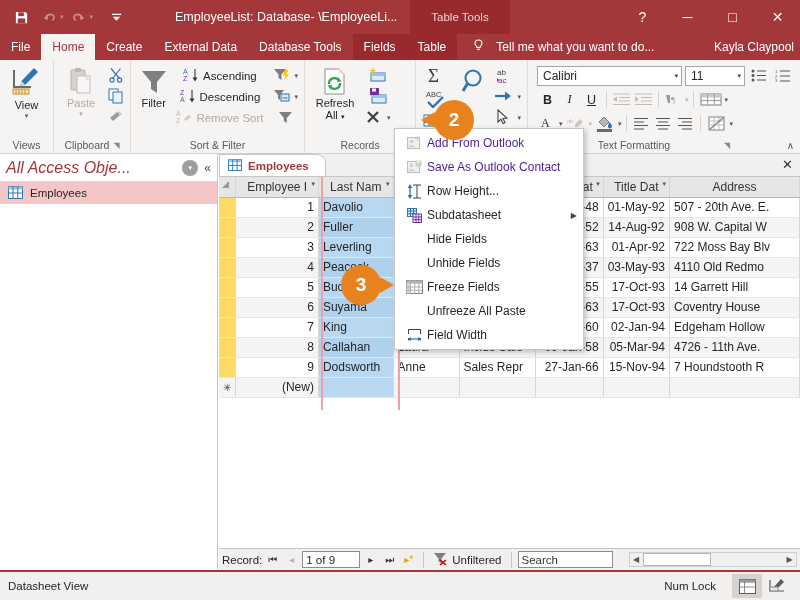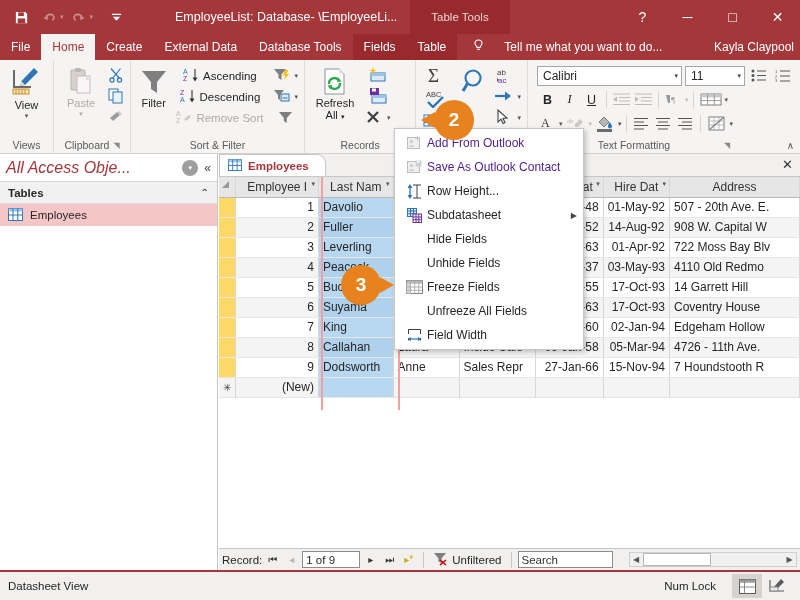--- a/index.html
+++ b/index.html
@@ -47,21 +47,21 @@
     height:26px; background:#a4373a; display:flex; align-items:stretch; position:relative;
   }
   .rtab {
     padding:0 11px; display:flex; align-items:center; color:#fff; font-size:12px;
     white-space:nowrap;
   }
   .rtab.active { background:#f6f4f3; color:#a4373a; }
   .ctx-tabs { display:flex; background:#98292c; align-items:stretch; }
   .ctx-tabs .rtab { color:#fff; }
   .tellme {
-    display:flex; align-items:center; gap:20px; color:#fff; font-size:12px;
+    display:flex; align-items:center; gap:12px; color:#fff; font-size:12px;
     padding:0 8px; margin-left:8px; white-space:nowrap;
   }
   .userarea {
     position:absolute; right:6px; top:0; height:26px; display:flex; align-items:center;
     color:#fff; font-size:12px;
   }
 
   
   .ribbon {
     height:94px; background:#f6f4f3; border-bottom:1px solid #d4d0cd;
@@ -718,24 +718,20 @@
 </div>
 
 <div class="main">
 
   <div class="navpane">
     <div class="nav-header">
       <span class="nav-title">All Access Obje...</span>
       <span class="nav-drop">▾</span>
       <span class="nav-collapse">«</span>
     </div>
-    <div class="nav-group">
-      <span>Tables</span>
-      <span class="chev">⌃</span>
-    </div>
     <div class="nav-item">
       <span>
         <svg width="15" height="13" viewBox="0 0 15 13">
             <rect x="0.5" y="0.5" width="14" height="12" fill="#fff" stroke="#2e75b6"></rect>
             <rect x="0.5" y="0.5" width="14" height="3" fill="#9dc3e6"></rect>
             <path stroke="#2e75b6" d="M0.5 7h14 M5 0.5v12 M9.8 0.5v12"></path>
           </svg>
       </span>
       <span>Employees</span>
     </div>
@@ -759,21 +755,21 @@
     <div class="sheet">
       <table class="ds">
         <thead>
           <tr id="hrow">
             <th class="corner-box" style="width:14px;"></th>
           <th style="width: 88px;"><span>Employee I</span><span class="hcar">▾</span></th>
               <th class="sel-col" style="width: 78px;"><span>Last Nam</span><span class="hcar">▾</span></th>
               <th style="width: 68px;"><span>First Nam</span><span class="hcar">▾</span></th>
               <th style="width: 80px;"><span>Title</span><span class="hcar">▾</span></th>
               <th style="width: 68px;"><span>Birth Dat</span><span class="hcar">▾</span></th>
-              <th style="width: 66px;"><span>Hire Dat</span><span class="hcar">▾</span></th>
+              <th style="width: 66px;"><span>Title Dat</span><span class="hcar">▾</span></th>
               <th style="width: 140px;"><span>Address</span></th>
             </tr>
         </thead>
         <tbody id="dbody">
             <tr>
               <td class="rowsel"></td>
               <td style="width: 88px; text-align: right;">1</td>
               <td class="sel-col" style="width: 78px; text-align: left;">Davolio</td>
               <td style="width: 68px; text-align: left;">Nancy</td>
               <td style="width: 80px; text-align: left;">Sales Repr</td>
@@ -939,21 +935,21 @@
           <rect x="0.5" y="0.5" width="16" height="13" fill="#fff" stroke="#7f7f7f"></rect>
           <rect x="0.5" y="0.5" width="16" height="3.2" fill="#b6b6b6"></rect>
           <rect x="0.5" y="3.7" width="4" height="9.8" fill="#d4d4d4"></rect>
           <path stroke="#b0b0b0" d="M0.5 7h16 M0.5 10.3h16 M4.5 0.5v13 M8.7 0.5v13 M12.8 0.5v13"></path>
         </svg>
       </span>
       <span>Freeze Fields</span>
     </div>
     <div class="menu-item">
       <span class="mi-icon"></span>
-      <span>Unfreeze All Fields</span>
+      <span>Unfreeze All Paste</span>
     </div>
     <div class="menu-item">
       <span class="mi-icon">
         <svg width="15" height="14" viewBox="0 0 15 14">
           <path fill="none" stroke="#404040" d="M1.5 1.5 L13.5 1.5 M1.5 1.5 L1.5 6 M13.5 1.5 L13.5 6 M1.5 10 L1.5 12.5 M13.5 10 L13.5 12.5"></path>
           <path stroke="#2e75b6" stroke-width="1.2" d="M3.5 11h8"></path>
           <path fill="#2e75b6" d="M0.5 11 L4 9 L4 13z"></path>
           <path fill="#2e75b6" d="M14.5 11 L11 9 L11 13z"></path>
         </svg>
       </span>

